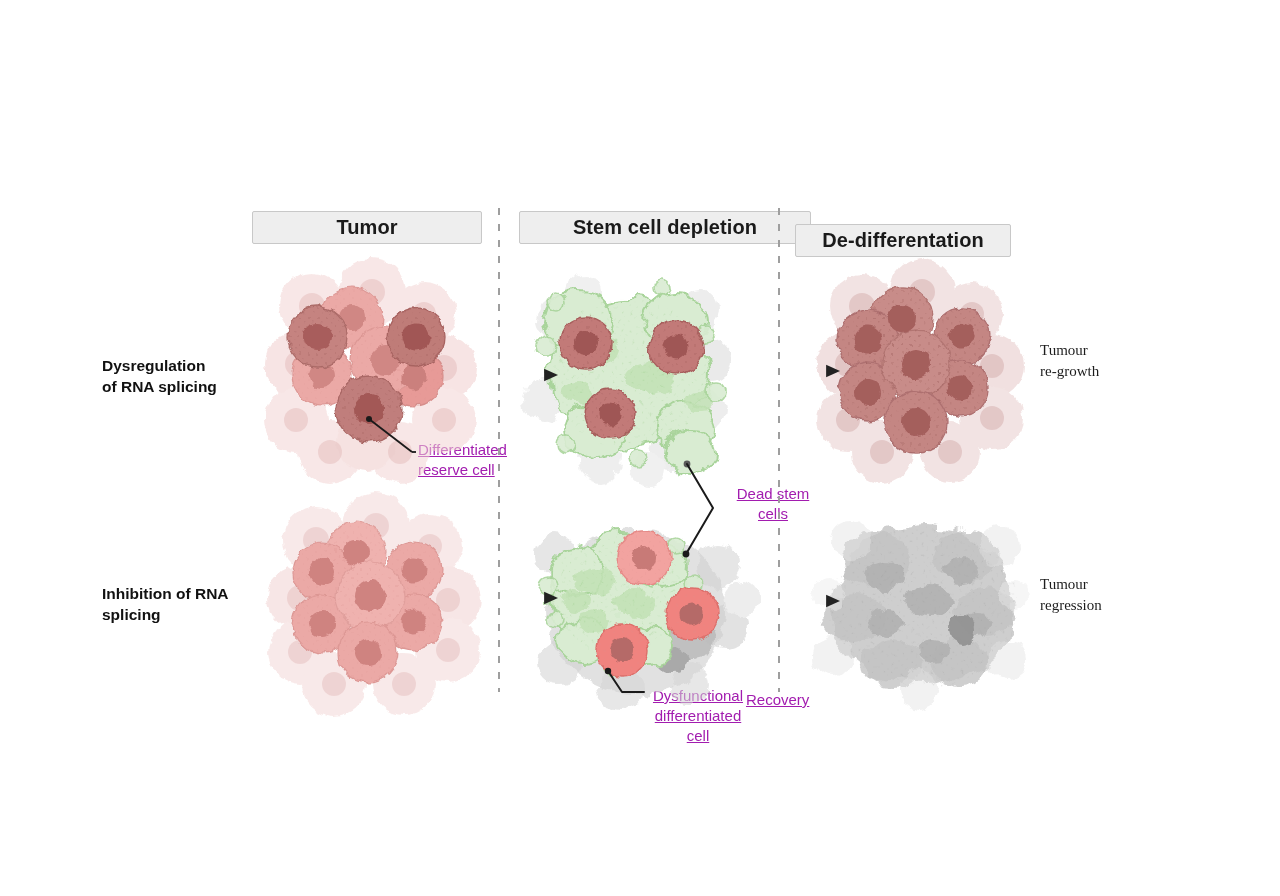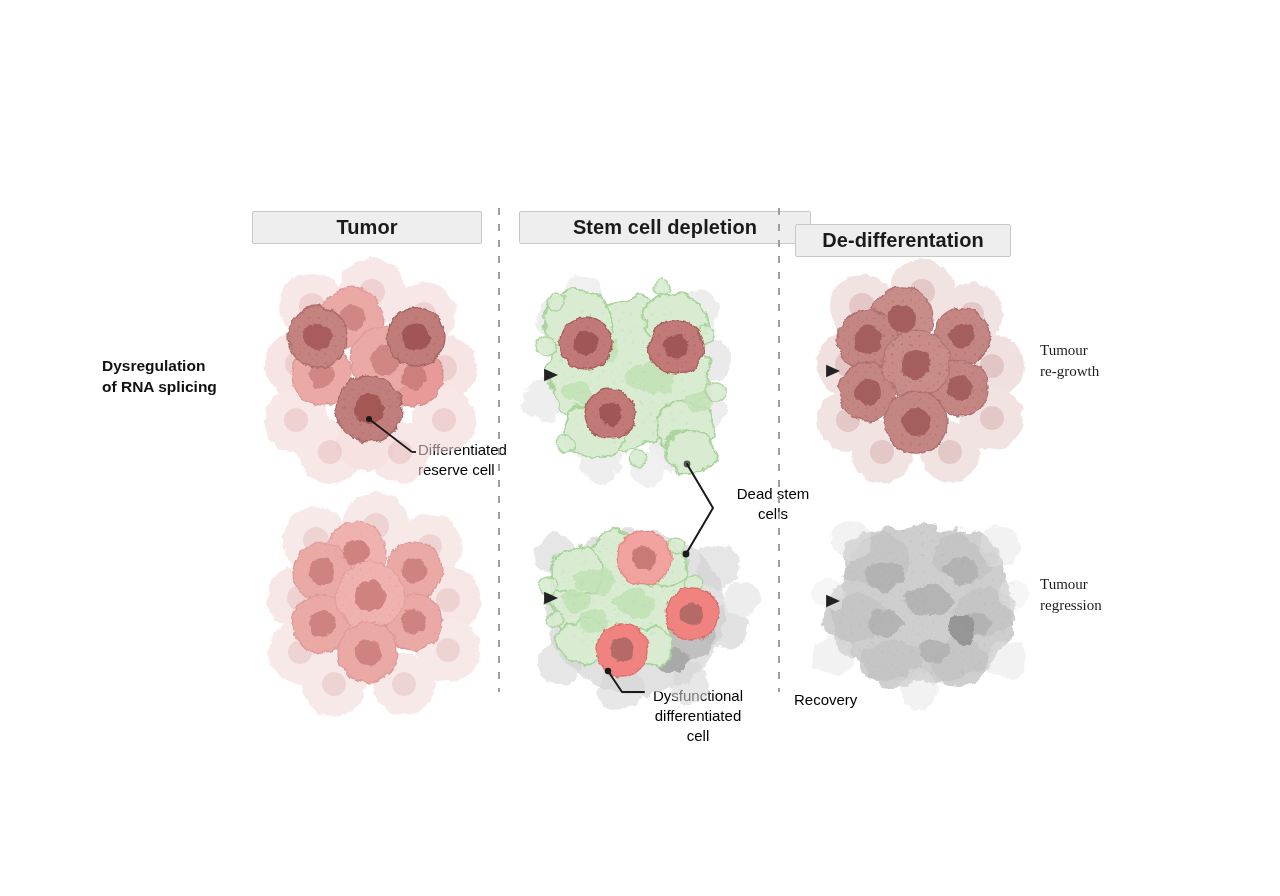--- a/index.html
+++ b/index.html
@@ -43,27 +43,28 @@
     position:absolute;
     font-size:15px;color:#1d1d1d;line-height:21px;
     white-space:pre-line;text-align:left;font-family:Liberation Serif, serif;
   }
   #outcome-1{left:1040px;top:340px;width:160px;}
   #outcome-2{left:1040px;top:574px;width:160px;}
 
   
   .annot{
     position:absolute;
-    font-size:15px;color:#000000;line-height:20px;
+    font-size:15px;color:#a21caf;line-height:20px;
     white-space:pre-line;
+    text-decoration:underline;
   }
   #annot-reserve{left:418px;top:440px;width:200px;text-align:left;}
   #annot-dead{left:718px;top:484px;width:110px;text-align:center;}
   #annot-dysf{left:628px;top:686px;width:140px;text-align:center;}
-  #annot-recovery{left:746px;top:690px;width:110px;text-align:left;margin-left:48px;}
+  #annot-recovery{left:746px;top:690px;width:110px;text-align:left;}
 
   svg.layer{position:absolute;left:0;top:0;width:1280px;height:896px;overflow:visible;}
   svg.layer.over{z-index:3;}
   .cells{position:absolute;z-index:2;}
 </style>
 </head>
 <body>
 
 <div id="stage">
 
@@ -72,20 +73,22 @@
   </div>
   <div class="col-head" id="head-depletion">
     <span>Stem cell depletion</span>
   </div>
   <div class="col-head" id="head-dediff">
     <span>De-differentation</span>
   </div>
 
   <div class="row-label" id="row-label-1">Dysregulation
 of RNA splicing</div>
+  <div class="row-label" id="row-label-2">Inhibition of RNA
+splicing</div>
 
   <div class="outcome" id="outcome-1">Tumour
 re-growth</div>
   <div class="outcome" id="outcome-2">Tumour
 regression</div>
 
   <div class="annot" id="annot-reserve">Differentiated
 reserve cell</div>
   <div class="annot" id="annot-dead">Dead stem
 cells</div>

